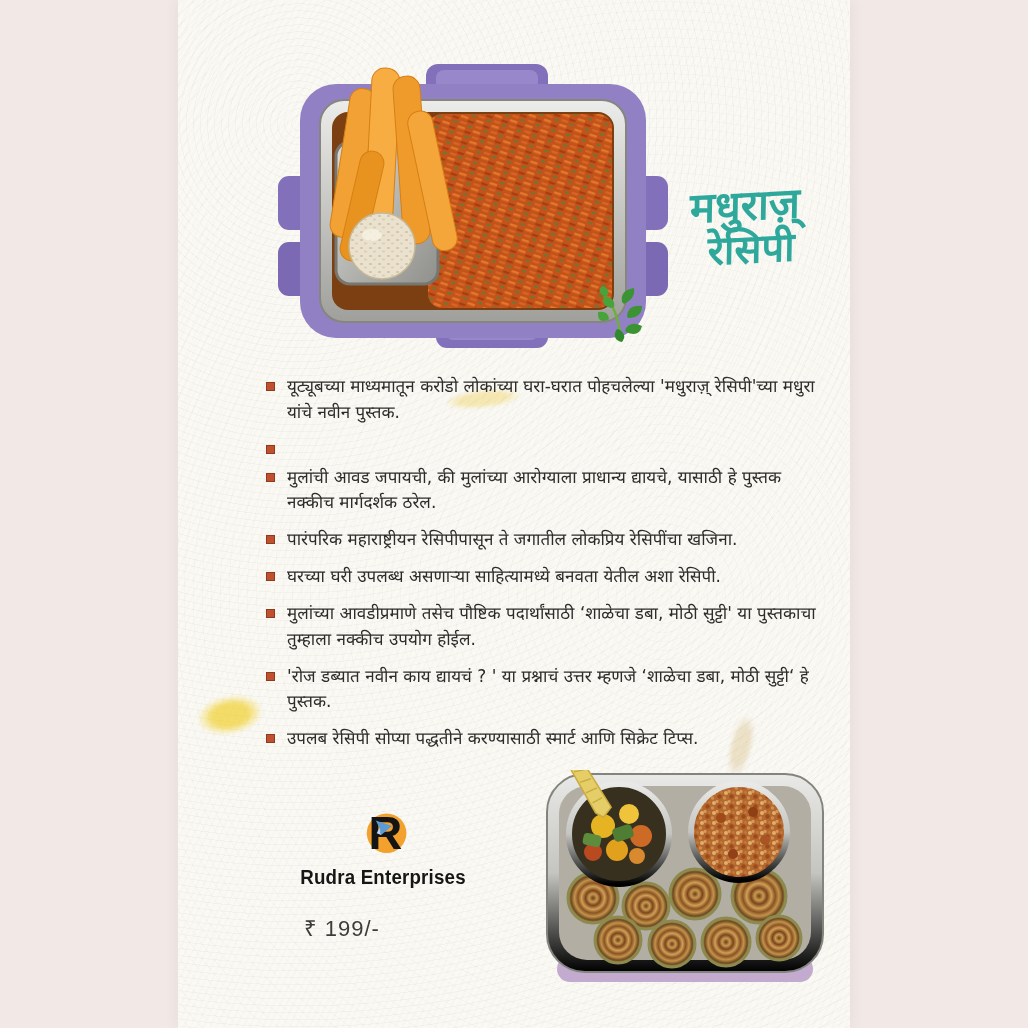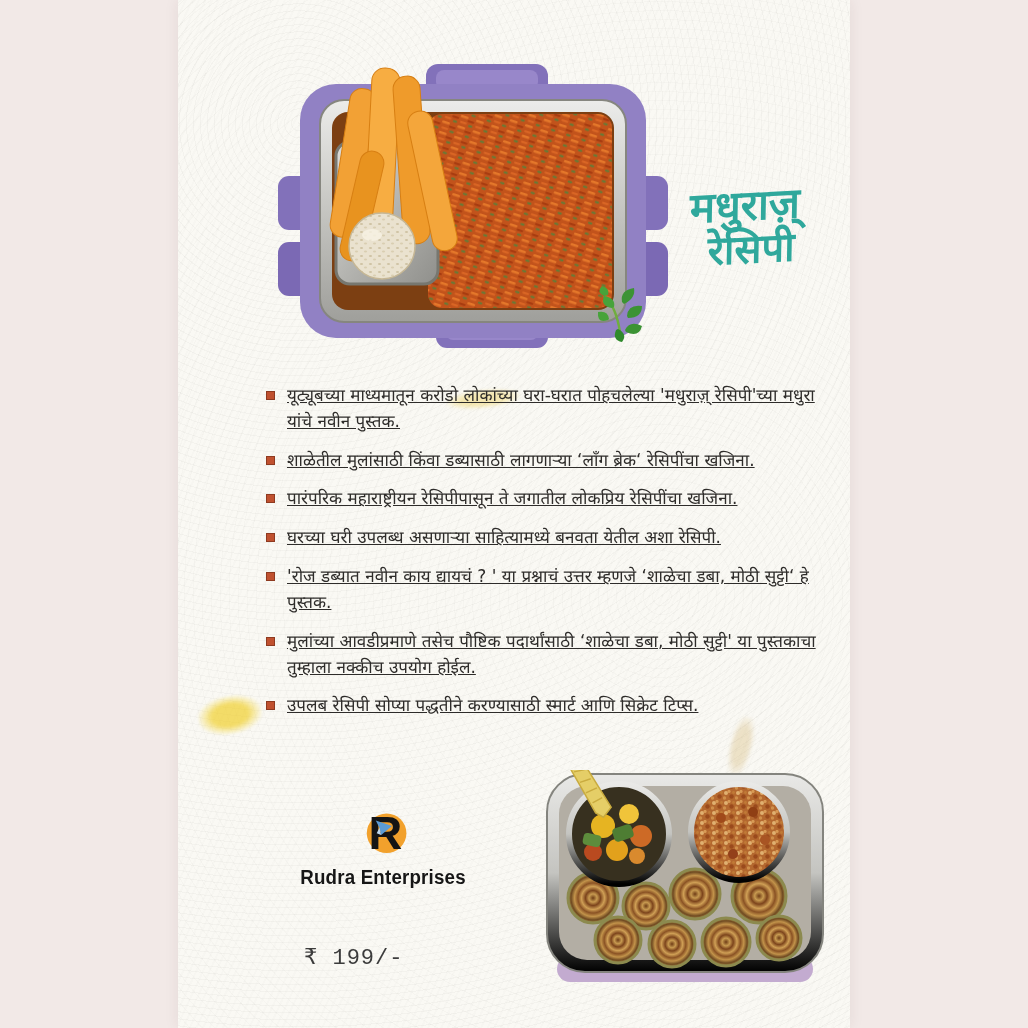--- a/index.html
+++ b/index.html
@@ -37,38 +37,38 @@
   }
   .brand-logo .l1{font-size:42px;transform:skewX(-4deg);}
   .brand-logo .l2{font-size:40px;transform:skewX(-4deg) translateX(4px);}
 
   .bullets{
     position:absolute;left:88px;top:370px;width:560px;
     list-style:none;margin:0;padding:0;
   }
   .bullets li{
     display:flex;align-items:flex-start;gap:12px;
-    margin:13px 0 11px 0;color:#2e2c2a;font-size:17px;line-height:1.52;text-decoration:underline;
+    margin:4px 0 11px 0;color:#2e2c2a;font-size:17px;line-height:1.52;
   }
   .bullets .sq{
     flex:0 0 auto;width:9px;height:9px;margin-top:8px;
     background:#c0512f;border:1px solid #8e3a20;box-sizing:border-box;
   }
 
   .publisher{
     position:absolute;left:108px;top:808px;width:194px;text-align:center;
   }
   .publisher .logo-ic{display:block;margin:0 auto 4px auto;}
   .publisher .pname{
     font-family:"Liberation Sans", sans-serif;font-weight:700;
     font-size:19.5px;color:#161616;letter-spacing:.2px;transform:scaleX(.96);
   }
   .price{
     position:absolute;left:126px;top:912px;
-    font-size:22px;color:#3c3c3c;font-family:Liberation Mono, monospace;letter-spacing:1px;margin-top:32px;
+    font-size:22px;color:#3c3c3c;font-family:Liberation Sans, sans-serif;letter-spacing:1px;
   }
   .photo-bottom{position:absolute;left:365px;top:770px;width:285px;height:222px;}
 </style>
 </head>
 <body>
 
 <div class="page">
   <div class="cover">
 
     <div class="smudge s1"></div>
@@ -146,37 +146,40 @@
       <div class="l2">रेसिपी</div>
     </div>
 
     <ul class="bullets">
       <li>
           <span class="sq"></span>
           <span>यूट्यूबच्या माध्यमातून करोडो लोकांच्या घरा-घरात पोहचलेल्या 'मधुराज़् रेसिपी'च्या मधुरा यांचे नवीन पुस्तक.</span>
         </li>
       <li>
           <span class="sq"></span>
-          <span>शाळेतील मुलांसाठी किंवा डब्यासाठी लागणाऱ्या ‘लाँग ब्रेक‘ रेसिपींचा खजिना.</span>
+        </li>
+      <li>
+          <span class="sq"></span>
+          <span>मुलांची आवड जपायची, की मुलांच्या आरोग्याला प्राधान्य द्यायचे, यासाठी हे पुस्तक नक्कीच मार्गदर्शक ठरेल.</span>
         </li>
       <li>
           <span class="sq"></span>
           <span>पारंपरिक महाराष्ट्रीयन रेसिपीपासून ते जगातील लोकप्रिय रेसिपींचा खजिना.</span>
         </li>
       <li>
           <span class="sq"></span>
           <span>घरच्या घरी उपलब्ध असणाऱ्या साहित्यामध्ये बनवता येतील अशा रेसिपी.</span>
         </li>
       <li>
           <span class="sq"></span>
+          <span>मुलांच्या आवडीप्रमाणे तसेच पौष्टिक पदार्थांसाठी ‘शाळेचा डबा, मोठी सुट्टी' या पुस्तकाचा तुम्हाला नक्कीच उपयोग होईल.</span>
+        </li>
+      <li>
+          <span class="sq"></span>
           <span>'रोज डब्यात नवीन काय द्यायचं ? ' या प्रश्नाचं उत्तर म्हणजे ‘शाळेचा डबा, मोठी सुट्टी‘ हे पुस्तक.</span>
-        </li>
-      <li>
-          <span class="sq"></span>
-          <span>मुलांच्या आवडीप्रमाणे तसेच पौष्टिक पदार्थांसाठी ‘शाळेचा डबा, मोठी सुट्टी' या पुस्तकाचा तुम्हाला नक्कीच उपयोग होईल.</span>
         </li>
       <li>
           <span class="sq"></span>
           <span>उपलब रेसिपी सोप्या पद्धतीने करण्यासाठी स्मार्ट आणि सिक्रेट टिप्स.</span>
         </li>
     </ul>
 
     <div class="publisher">
       <svg class="logo-ic" viewBox="0 0 60 60" width="54" height="54">
         <circle cx="34" cy="28" r="22" fill="#f2a12c"></circle>

